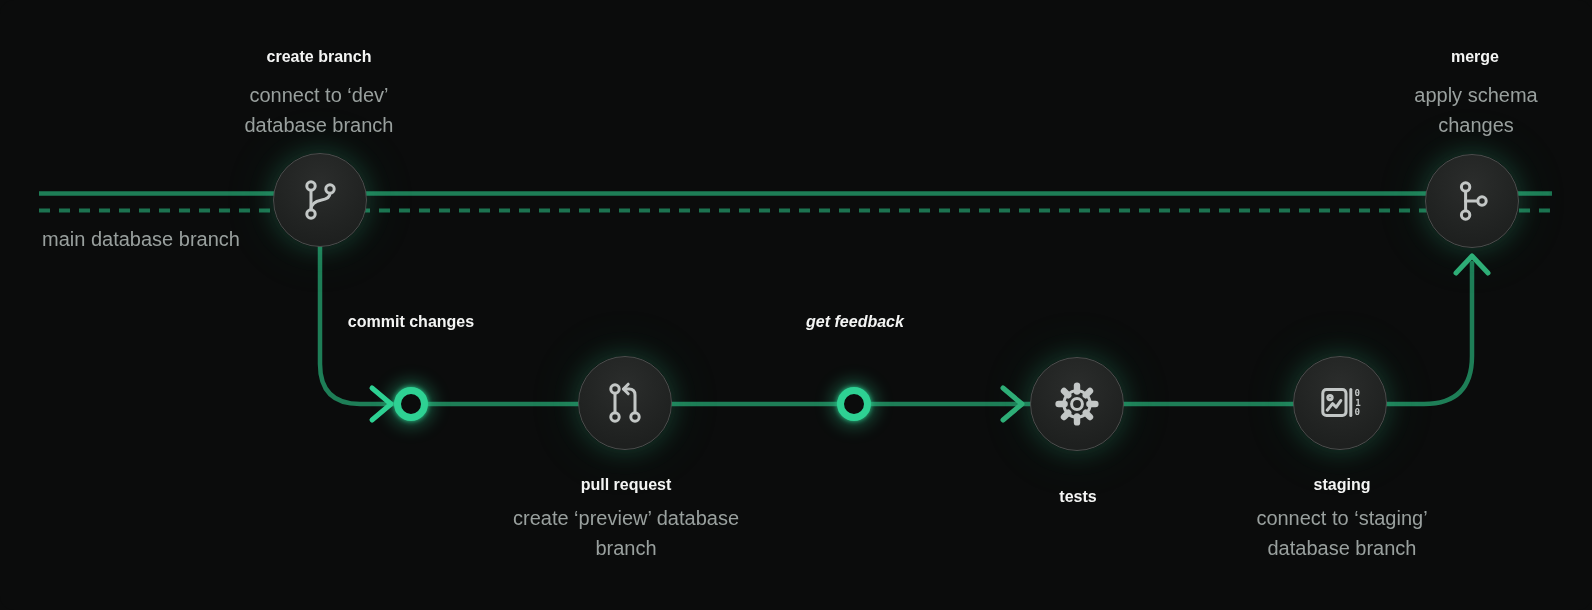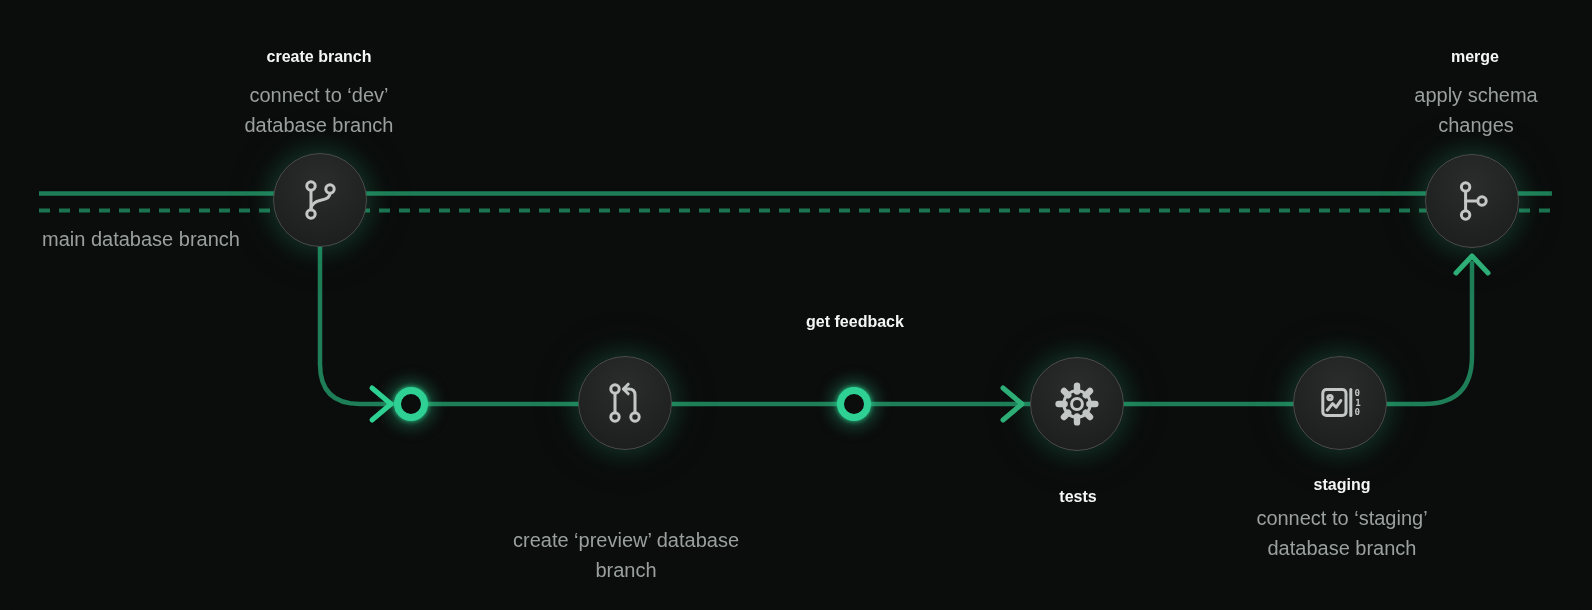--- a/index.html
+++ b/index.html
@@ -69,35 +69,37 @@
         <circle cx="7.5" cy="19" r="2.1"></circle>
         <circle cx="17" cy="6.5" r="2.1"></circle>
       <path d="M7.5 7.1 V16.9"></path>
       <path d="M7.5 16.9 C7.5 13.2 10.6 12.4 12.8 12 C15.6 11.5 17 10.4 17 8.6"></path>
     </svg>
   </div>
   <div class="label title nowrap center" style="left:319px;top:40px;">create branch</div>
   <div class="label subtitle center" style="left:319px;top:80px;width:220px;">connect to ‘dev’ database branch</div>
 
   <div class="ring" style="left:394px;top:387px;"></div>
+  <div class="label title center" style="left:411px;top:305px;width:130px;">commit changes</div>
 
   <div class="node" style="left:578px;top:356px;">
     <svg width="48" height="48" viewBox="0 0 24 24">
       <circle cx="7" cy="5" r="2.1"></circle>
         <path d="M7 7.1 V16.9"></path>
         <circle cx="7" cy="19" r="2.1"></circle>
       <path d="M13.6 2.6 L11.2 5 L13.6 7.4"></path>
       <path d="M11.4 5 H14 C16 5 17 6 17 8 V16.9"></path>
       <circle cx="17" cy="19" r="2.1"></circle>
     </svg>
   </div>
-  <div class="label subtitle center" style="left:626px;top:525px;width:230px;">create ‘preview’ database branch</div>
+  <div class="label title nowrap center" style="left:626px;top:468px;">pull request</div>
+  <div class="label subtitle center" style="left:626px;top:503px;width:230px;">create ‘preview’ database branch</div>
 
   <div class="ring" style="left:837px;top:387px;"></div>
-  <div class="label title center" style="left:855px;top:305px;width:140px;">get feedback</div>
+  <div class="label title center" style="left:855px;top:305px;width:140px;font-style:italic;">get feedback</div>
 
   <div class="node" style="left:1030px;top:357px;">
     <svg width="48" height="48" viewBox="0 0 24 24">
       <circle cx="12" cy="12" r="2.7"></circle>
       <circle cx="12" cy="12" r="6.6"></circle>
       <g stroke-width="3.2">
         <path d="M18.2 12 L21.2 12"></path>
           <path d="M16.38 16.38 L18.5 18.5"></path>
         <path d="M12 18.2 L12 21.2"></path>
           <path d="M7.62 16.38 L5.5 18.5"></path>

